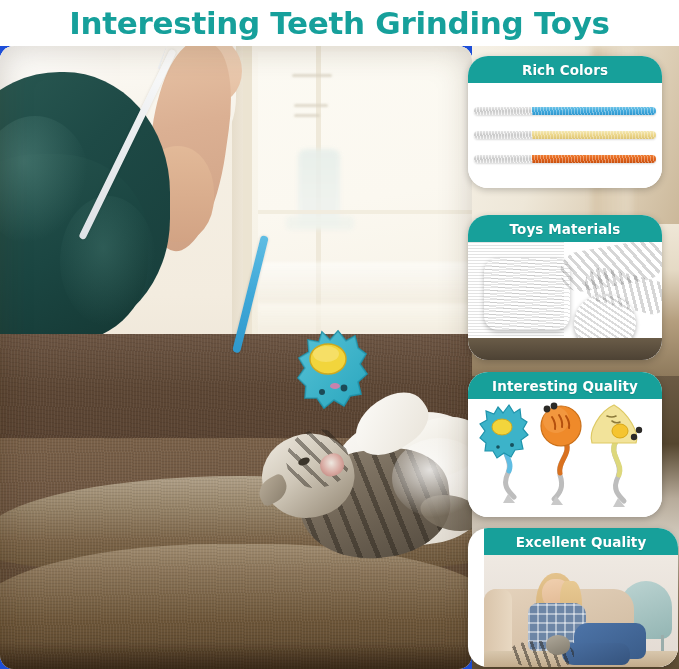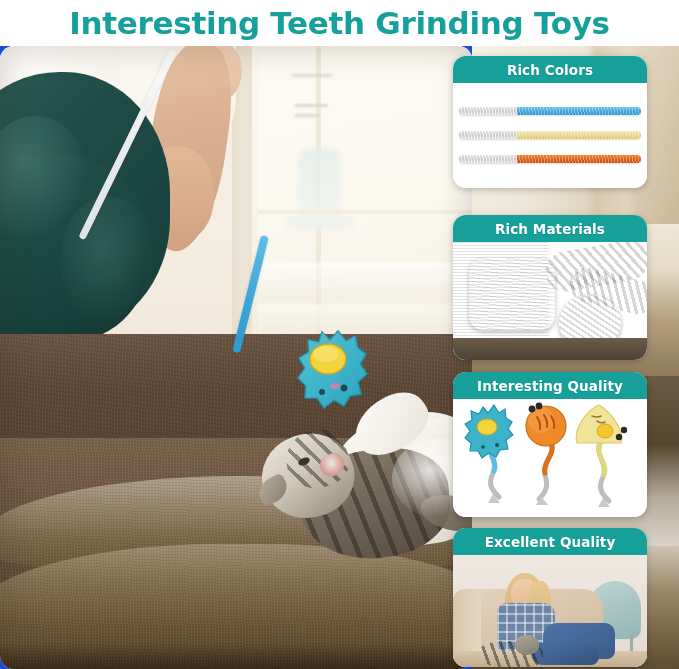--- a/index.html
+++ b/index.html
@@ -281,22 +281,22 @@
     background:linear-gradient(90deg,rgba(214,196,167,.9),rgba(240,232,216,.4));filter:blur(3px);}
   .side-bg .s2{position:absolute;left:0;top:178px;width:207px;height:152px;
     background:linear-gradient(180deg,#efe7d7 0%,#e5dac5 30%,#b49e7e 64%,#8e7a5c 100%);}
   .side-bg .s3{position:absolute;left:0;top:330px;width:207px;height:170px;
     background:linear-gradient(180deg,#6b5a44 0%,#55462f 40%,#b7ab9a 72%,#d9d2c6 100%);}
   .side-bg .s4{position:absolute;left:0;top:500px;width:207px;height:123px;
     background:linear-gradient(180deg,#cfc4b2 0%,#9d8a6d 35%,#7a6648 70%,#5e4c34 100%);}
 
   
   .card{
-    position:absolute;left:453px;width:194px;
-    background:#ffffff;border-radius:13px;overflow:hidden;
+    position:absolute;left:468px;width:194px;
+    background:#ffffff;border-radius:20px;overflow:hidden;
     box-shadow:0 2px 7px rgba(0,0,0,.22);
   }
   .card-header{
     height:27px;display:flex;align-items:center;justify-content:center;
     background:#17a09a;
   }
   .card-title{
     color:#ffffff;font-size:13.5px;font-weight:bold;letter-spacing:.1px;
     font-family:"DejaVu Sans","Liberation Sans",sans-serif;
     text-shadow:0 1px 1px rgba(0,0,0,.12);white-space:nowrap;
@@ -341,21 +341,21 @@
     box-shadow:0 2px 4px rgba(0,0,0,.3);}
   .m-floor{position:absolute;left:0;top:96px;width:194px;height:22px;
     background:linear-gradient(180deg,#6a5c48,#4d4234);}
 
   
   #card-design{top:372px;}
   #card-design .card-body{height:118px;background:#fff;}
   .toyset{position:absolute;left:0;top:0;width:194px;height:118px;}
 
   
-  #card-quality{top:528px;}
+  #card-quality{top:528px;padding-left:16px;}
   #card-quality .card-body{height:112px;}
   .q-wall{position:absolute;inset:0;background:linear-gradient(180deg,#efe9e2,#e2dad2);}
   .q-sofa{position:absolute;left:0;top:34px;width:150px;height:78px;
     background:linear-gradient(160deg,#e5d3bd,#cdb79c);border-radius:12px 20px 0 0;}
   .q-sofa-arm{position:absolute;left:0;top:34px;width:28px;height:78px;
     background:linear-gradient(90deg,#d9c4aa,#e8d8c2);border-radius:12px 10px 0 0;}
   .q-chair{position:absolute;left:136px;top:26px;width:52px;height:58px;
     background:linear-gradient(160deg,#bcd4d2,#93b5b3);border-radius:26px 26px 10px 10px;}
   .q-chair-leg{position:absolute;left:152px;top:80px;width:22px;height:18px;
     border-bottom:3px solid #9aadab;border-left:3px solid #9aadab;border-right:3px solid #9aadab;
@@ -489,21 +489,21 @@
       </div>
       <div class="stick" style="top:72px;">
         <div class="gray"></div>
         <div class="col" style="background:linear-gradient(180deg,#ef7f35,#e0621a,#c9500f);"></div>
       </div>
     </div>
   </div>
 
   <div class="card" id="card-materials">
     <div class="card-header">
-      <span class="card-title">Rich Materials</span>
+      <span class="card-title">Toys Materials</span>
     </div>
     <div class="card-body">
       <div class="burlap"></div>
       <div class="rope"></div>
       <div class="rope2"></div>
       <div class="spool"></div>
       <div class="ball"></div>
       <div class="m-floor"></div>
     </div>
   </div>

